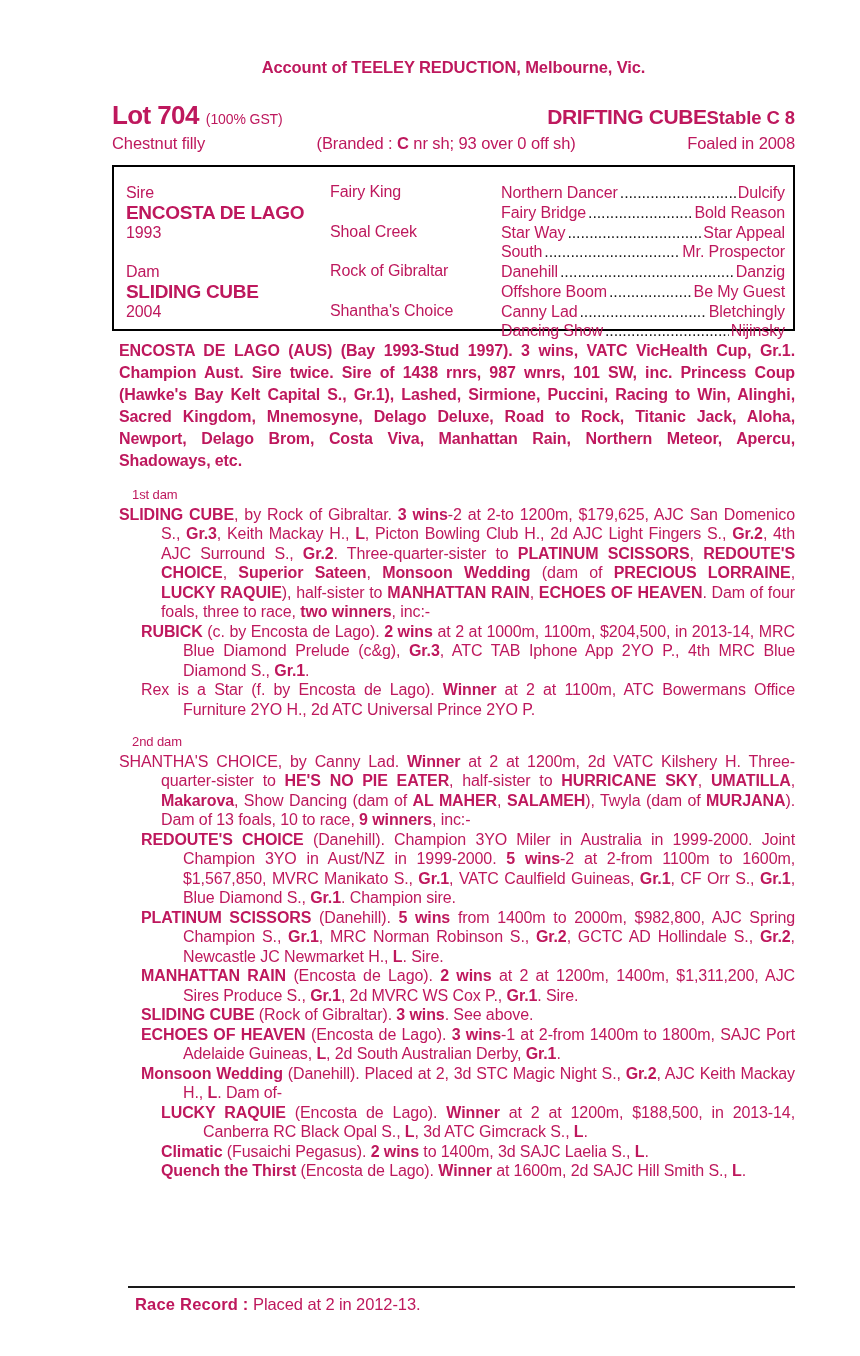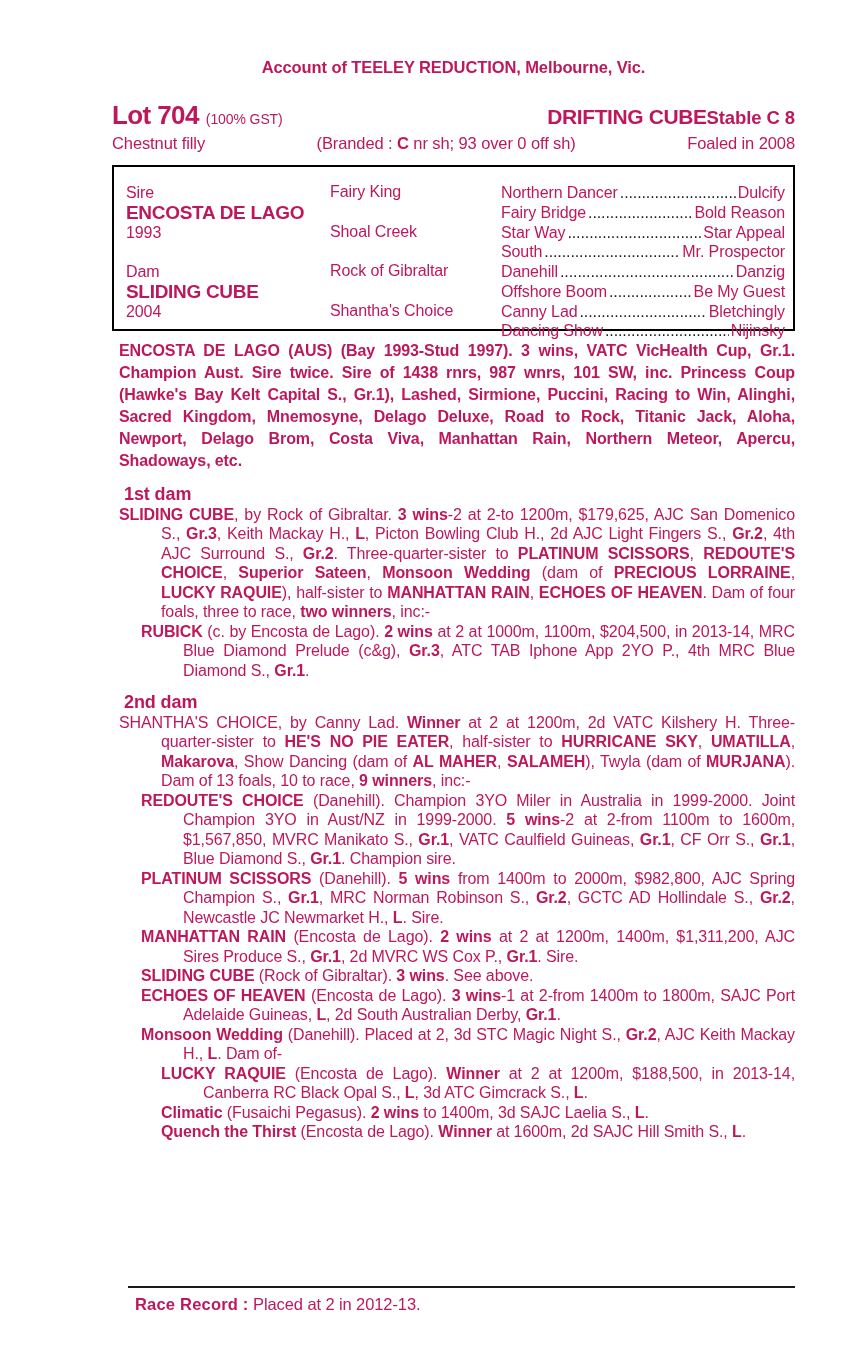--- a/index.html
+++ b/index.html
@@ -36,21 +36,21 @@
   .c3 { position:absolute; left:375px; right:0; top:0; }
   .anc { display:flex; align-items:baseline; height:19.75px; line-height:19.75px; font-size:16px; }
   .anc .nm { white-space:nowrap; }
   .anc .dots { flex:1; min-width:0; overflow:hidden; white-space:nowrap; margin:0 2px; color:#1a1a1a; }
   .anc .dots::after { content:"...................................................................................."; }
   .anc .gp { white-space:nowrap; }
 
   
   .sirepara { margin:9px 0 0 7px; font-weight:bold; font-size:16px; line-height:22px;
               text-align:justify; }
-  .sech { margin:13px 0 0 12px; font-weight:bold; font-size:18px; line-height:19.5px; }
+  .sech { margin:13px 0 0 20px; font-weight:normal; font-size:13px; line-height:19.5px; }
   .entry { margin-left:7px; font-size:16px; line-height:19.5px; text-align:justify; }
   .lv1 { padding-left:42px; text-indent:-42px; }
   .lv2 { padding-left:64px; text-indent:-42px; }
   .lv3 { padding-left:84px; text-indent:-42px; }
 
   
   .race { margin-top:auto; margin-bottom:42px; margin-left:16px;
           border-top:2px solid #1a1a1a; padding:7px 0 0 7px; font-size:16.5px; }
   .race .lbl { font-weight:bold; letter-spacing:0.2px; }
 </style>
@@ -144,20 +144,21 @@
       </div>
     </div>
 
   </div>
 
   <div class="sirepara"><b>ENCOSTA DE LAGO (AUS) (Bay 1993-Stud 1997). 3 wins, VATC VicHealth Cup, Gr.1. Champion Aust. Sire twice. Sire of 1438 rnrs, 987 wnrs, 101 SW, inc. Princess Coup (Hawke's Bay Kelt Capital S., Gr.1), Lashed, Sirmione, Puccini, Racing to Win, Alinghi, Sacred Kingdom, Mnemosyne, Delago Deluxe, Road to Rock, Titanic Jack, Aloha, Newport, Delago Brom, Costa Viva, Manhattan Rain, Northern Meteor, Apercu, Shadoways, etc.</b></div>
 
   <div class="sech">1st dam</div>
   <div class="entry lv1"><b>SLIDING CUBE</b><span>, by Rock of Gibraltar. </span><b>3 wins</b><span>-2 at 2-to 1200m, $179,625, AJC San Domenico S., </span><b>Gr.3</b><span>, Keith Mackay H., </span><b>L</b><span>, Picton Bowling Club H., 2d AJC Light Fingers S., </span><b>Gr.2</b><span>, 4th AJC Surround S., </span><b>Gr.2</b><span>. Three-quarter-sister to </span><b>PLATINUM SCISSORS</b><span>, </span><b>REDOUTE'S CHOICE</b><span>, </span><b>Superior Sateen</b><span>, </span><b>Monsoon Wedding</b><span> (dam of </span><b>PRECIOUS LORRAINE</b><span>, </span><b>LUCKY RAQUIE</b><span>), half-sister to </span><b>MANHATTAN RAIN</b><span>, </span><b>ECHOES OF HEAVEN</b><span>. Dam of four foals, three to race, </span><b>two winners</b><span>, inc:-</span></div>
   <div class="entry lv2"><b>RUBICK</b><span> (c. by Encosta de Lago). </span><b>2 wins</b><span> at 2 at 1000m, 1100m, $204,500, in 2013-14, MRC Blue Diamond Prelude (c&amp;g), </span><b>Gr.3</b><span>, ATC TAB Iphone App 2YO P., 4th MRC Blue Diamond S., </span><b>Gr.1</b><span>.</span></div>
+  <div class="entry lv2"><span>Rex is a Star (f. by Encosta de Lago). </span><b>Winner</b><span> at 2 at 1100m, ATC Bowermans Office Furniture 2YO H., 2d ATC Universal Prince 2YO P.</span></div>
 
   <div class="sech">2nd dam</div>
   <div class="entry lv1"><span>SHANTHA'S CHOICE, by Canny Lad. </span><b>Winner</b><span> at 2 at 1200m, 2d VATC Kilshery H. Three-quarter-sister to </span><b>HE'S NO PIE EATER</b><span>, half-sister to </span><b>HURRICANE SKY</b><span>, </span><b>UMATILLA</b><span>, </span><b>Makarova</b><span>, Show Dancing (dam of </span><b>AL MAHER</b><span>, </span><b>SALAMEH</b><span>), Twyla (dam of </span><b>MURJANA</b><span>). Dam of 13 foals, 10 to race, </span><b>9 winners</b><span>, inc:-</span></div>
   <div class="entry lv2"><b>REDOUTE'S CHOICE</b><span> (Danehill). Champion 3YO Miler in Australia in 1999-2000. Joint Champion 3YO in Aust/NZ in 1999-2000. </span><b>5 wins</b><span>-2 at 2-from 1100m to 1600m, $1,567,850, MVRC Manikato S., </span><b>Gr.1</b><span>, VATC Caulfield Guineas, </span><b>Gr.1</b><span>, CF Orr S., </span><b>Gr.1</b><span>, Blue Diamond S., </span><b>Gr.1</b><span>. Champion sire.</span></div>
   <div class="entry lv2"><b>PLATINUM SCISSORS</b><span> (Danehill). </span><b>5 wins</b><span> from 1400m to 2000m, $982,800, AJC Spring Champion S., </span><b>Gr.1</b><span>, MRC Norman Robinson S., </span><b>Gr.2</b><span>, GCTC AD Hollindale S., </span><b>Gr.2</b><span>, Newcastle JC Newmarket H., </span><b>L</b><span>. Sire.</span></div>
   <div class="entry lv2"><b>MANHATTAN RAIN</b><span> (Encosta de Lago). </span><b>2 wins</b><span> at 2 at 1200m, 1400m, $1,311,200, AJC Sires Produce S., </span><b>Gr.1</b><span>, 2d MVRC WS Cox P., </span><b>Gr.1</b><span>. Sire.</span></div>
   <div class="entry lv2"><b>SLIDING CUBE</b><span> (Rock of Gibraltar). </span><b>3 wins</b><span>. See above.</span></div>
   <div class="entry lv2"><b>ECHOES OF HEAVEN</b><span> (Encosta de Lago). </span><b>3 wins</b><span>-1 at 2-from 1400m to 1800m, SAJC Port Adelaide Guineas, </span><b>L</b><span>, 2d South Australian Derby, </span><b>Gr.1</b><span>.</span></div>
   <div class="entry lv2"><b>Monsoon Wedding</b><span> (Danehill). Placed at 2, 3d STC Magic Night S., </span><b>Gr.2</b><span>, AJC Keith Mackay H., </span><b>L</b><span>. Dam of-</span></div>
   <div class="entry lv3"><b>LUCKY RAQUIE</b><span> (Encosta de Lago). </span><b>Winner</b><span> at 2 at 1200m, $188,500, in 2013-14, Canberra RC Black Opal S., </span><b>L</b><span>, 3d ATC Gimcrack S., </span><b>L</b><span>.</span></div>

